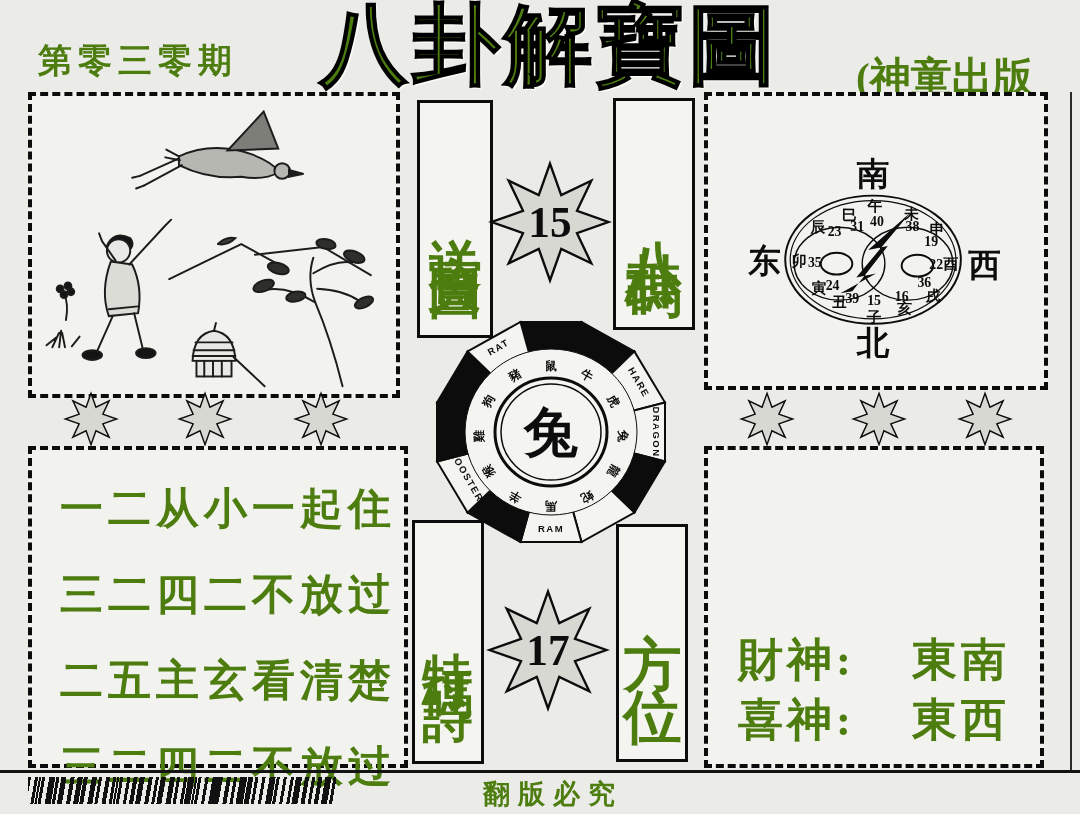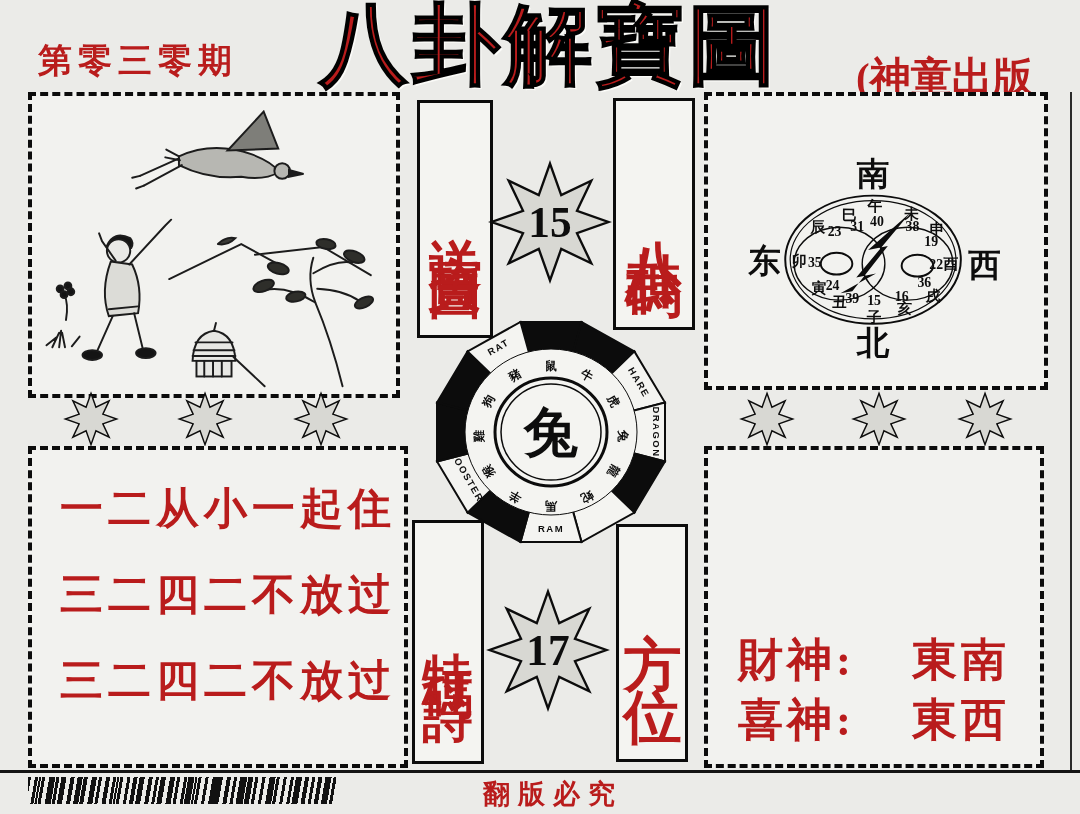--- a/index.html
+++ b/index.html
@@ -1,20 +1,20 @@
 <!DOCTYPE html>
 <html><head>
 <meta charset="utf-8">
 <style>
   html,body{margin:0;padding:0;}
   body{background:#d8d8d5;font-family:"Liberation Serif","DejaVu Serif",serif;}
   #page{position:relative;width:1080px;height:814px;background:#ebebe8;overflow:hidden;
         box-shadow:0 0 8px rgba(0,0,0,.3);}
   .abs{position:absolute;}
-  .ink{color:#b91c1c;}
+  .ink{color:#4d7c0f;}
   
   #issue{left:38px;top:38px;font-size:34px;font-weight:700;letter-spacing:6px;}
   #main-title{left:240px;top:-14px;width:620px;text-align:center;font-size:88px;font-weight:900;
               letter-spacing:4px;-webkit-text-stroke:1.5px #000;text-shadow:2px 2px 0 #fbfbf8;}
   #publisher{left:856px;top:50px;font-size:41px;font-weight:700;}
   
   .dbox{border:4px dashed #0c0c0c;background:#f2f2ef;box-sizing:border-box;}
   .sbox{border:3px solid #0c0c0c;background:#f4f4f1;box-sizing:border-box;
         display:flex;align-items:center;justify-content:center;}
   .vtext{writing-mode:vertical-rl;text-orientation:upright;font-weight:700;line-height:1;}
@@ -132,20 +132,21 @@
   <svg class="abs star-small" style="left:850px;top:390px" width="58" height="58" viewBox="0 0 140 140">
       <polygon class="star-shape" points="70,8 81.9,41.4 113.8,26.2 98.6,58.1 132,70 98.6,81.9 113.8,113.8 81.9,98.6 70,132 58.1,98.6 26.2,113.8 41.4,81.9 8,70 41.4,58.1 26.2,26.2 58.1,41.4"></polygon>
     </svg>
   <svg class="abs star-small" style="left:956px;top:390px" width="58" height="58" viewBox="0 0 140 140">
       <polygon class="star-shape" points="70,8 81.9,41.4 113.8,26.2 98.6,58.1 132,70 98.6,81.9 113.8,113.8 81.9,98.6 70,132 58.1,98.6 26.2,113.8 41.4,81.9 8,70 41.4,58.1 26.2,26.2 58.1,41.4"></polygon>
     </svg>
 
   <div class="abs dbox ink" id="poem-box">
     <p>一二从小一起住</p>
     <p>三二四二不放过</p>
+    <p>二五主玄看清楚</p>
     <p>三二四二不放过</p>
   </div>
 
   <div class="abs sbox" id="songbaotu-box">
     <div class="vtext ink">送寶圖</div>
   </div>
 
   <svg class="abs star-big" style="left:484px;top:156px" width="132" height="132" viewBox="0 0 140 140">
     <polygon class="star-shape" points="70,8 81.9,41.4 113.8,26.2 98.6,58.1 132,70 98.6,81.9 113.8,113.8 81.9,98.6 70,132 58.1,98.6 26.2,113.8 41.4,81.9 8,70 41.4,58.1 26.2,26.2 58.1,41.4"></polygon>
     <text class="star-num" x="70" y="86" text-anchor="middle">15</text>

